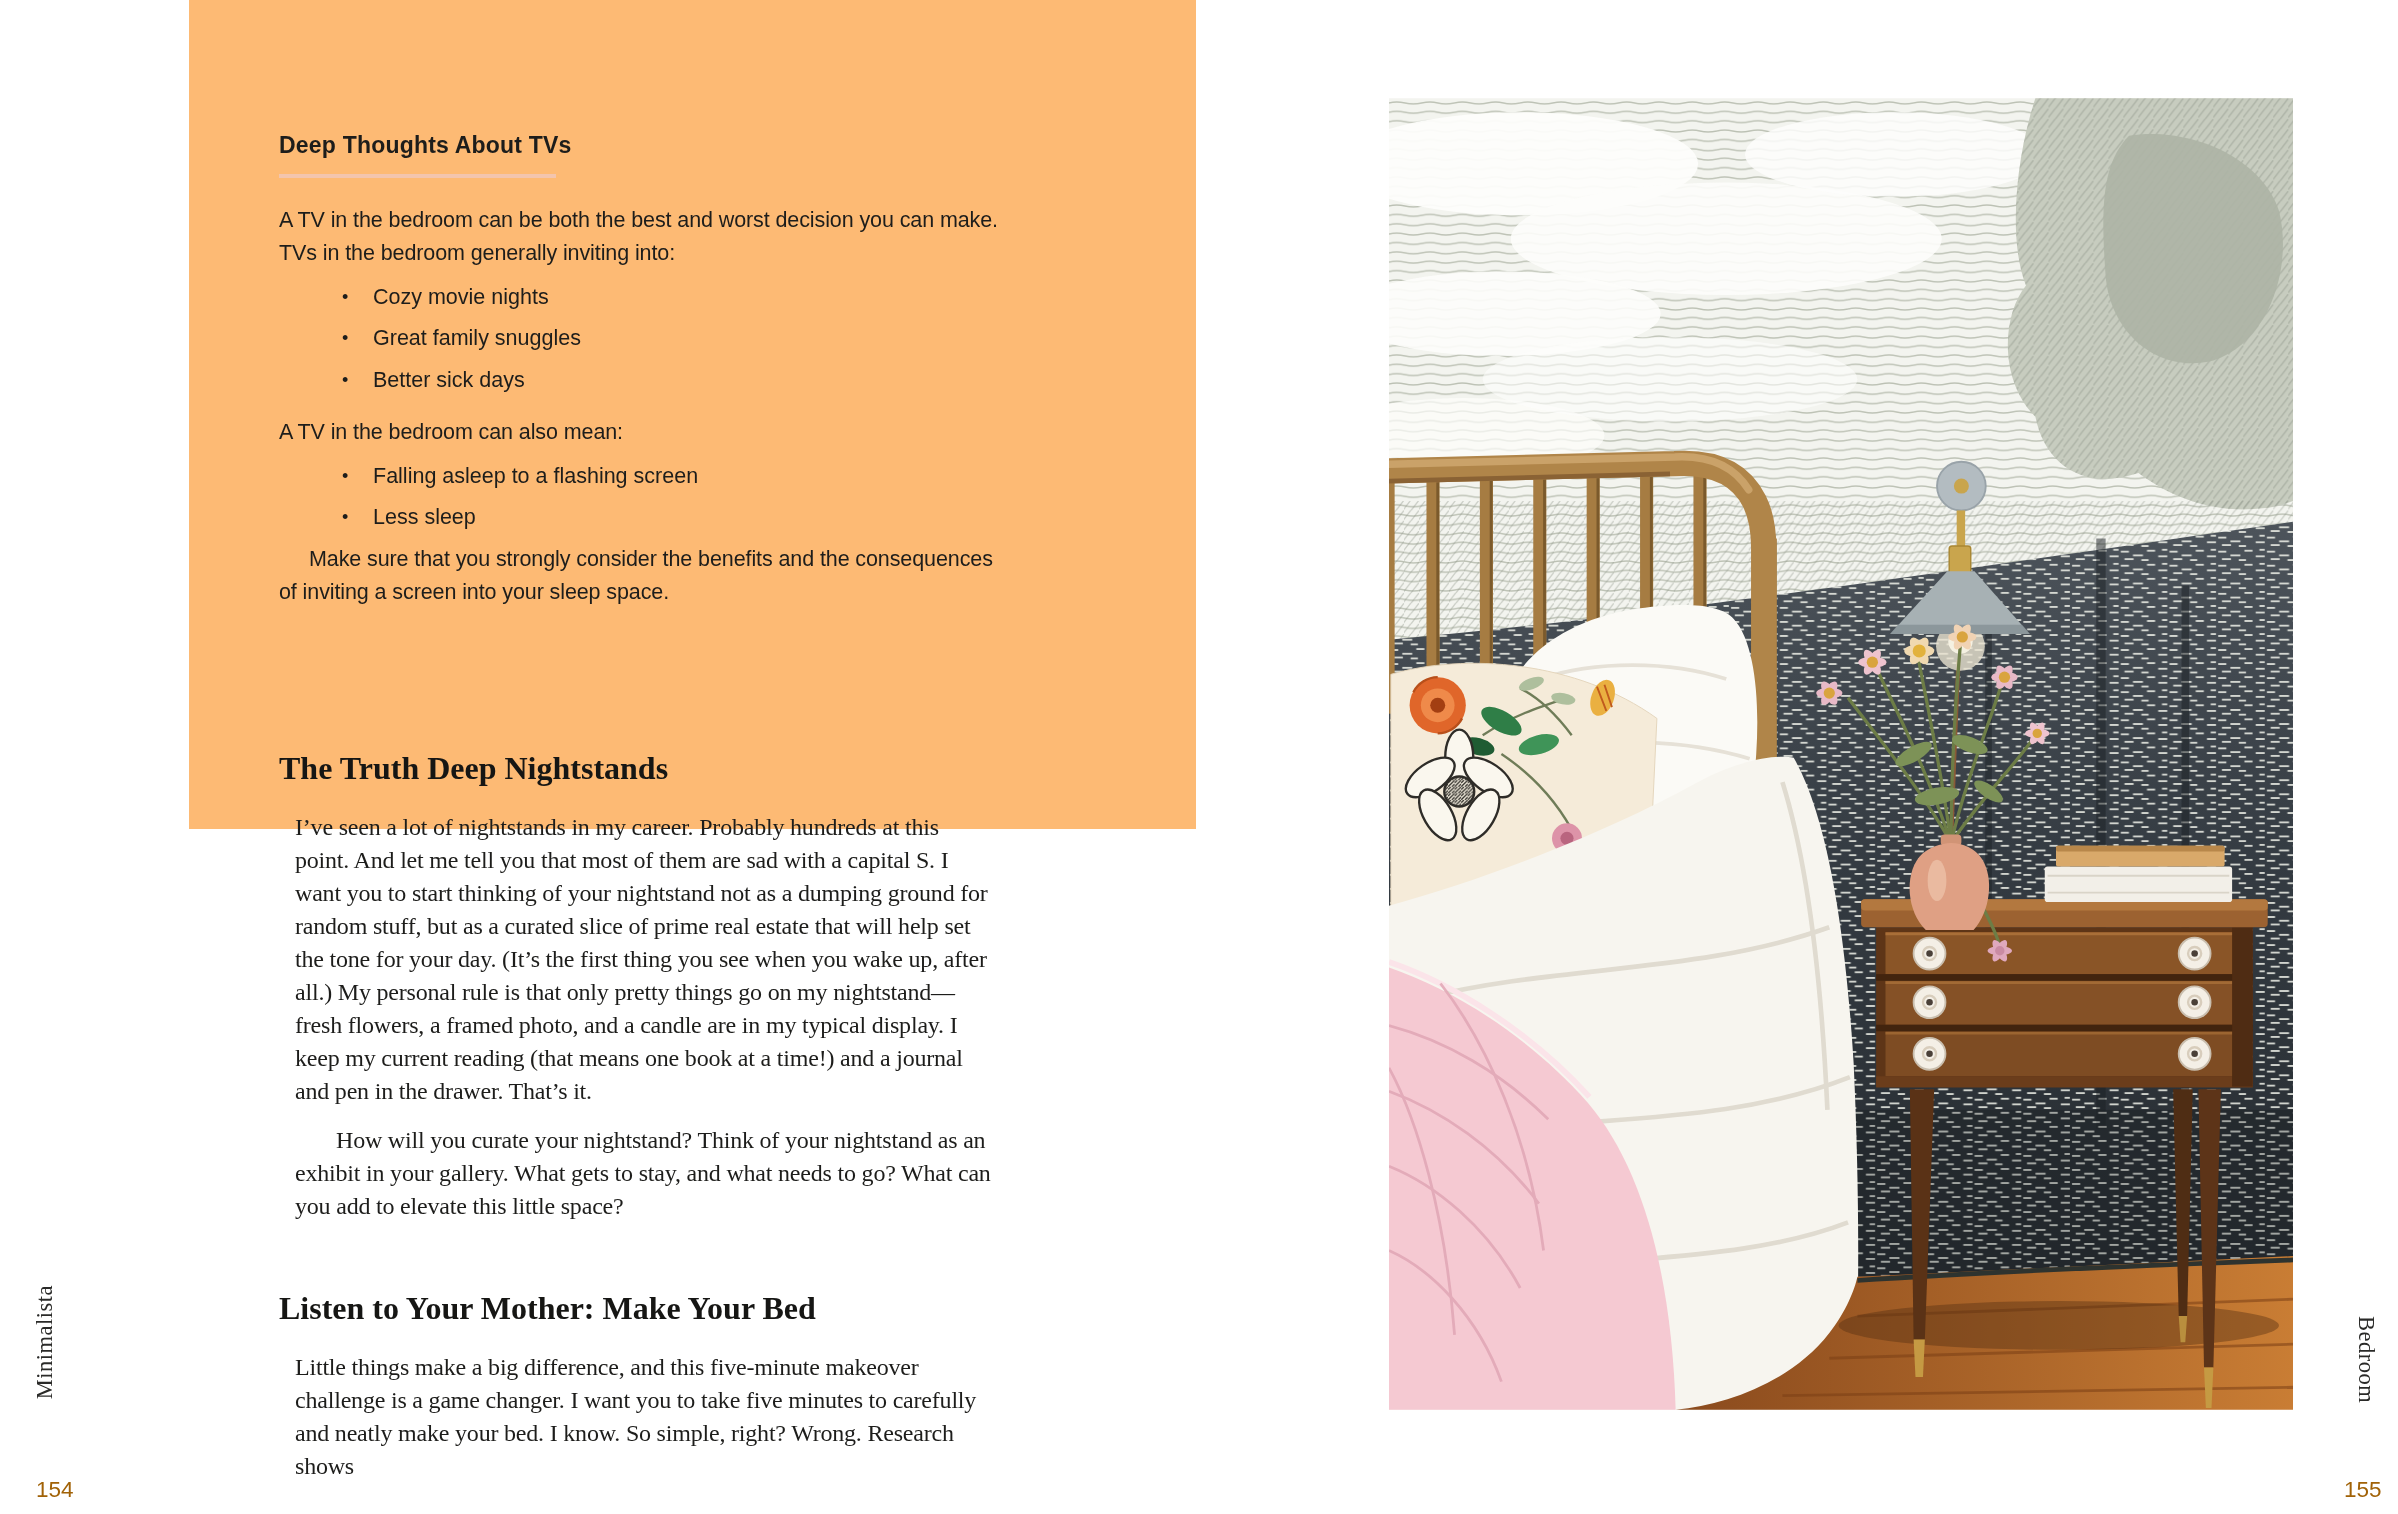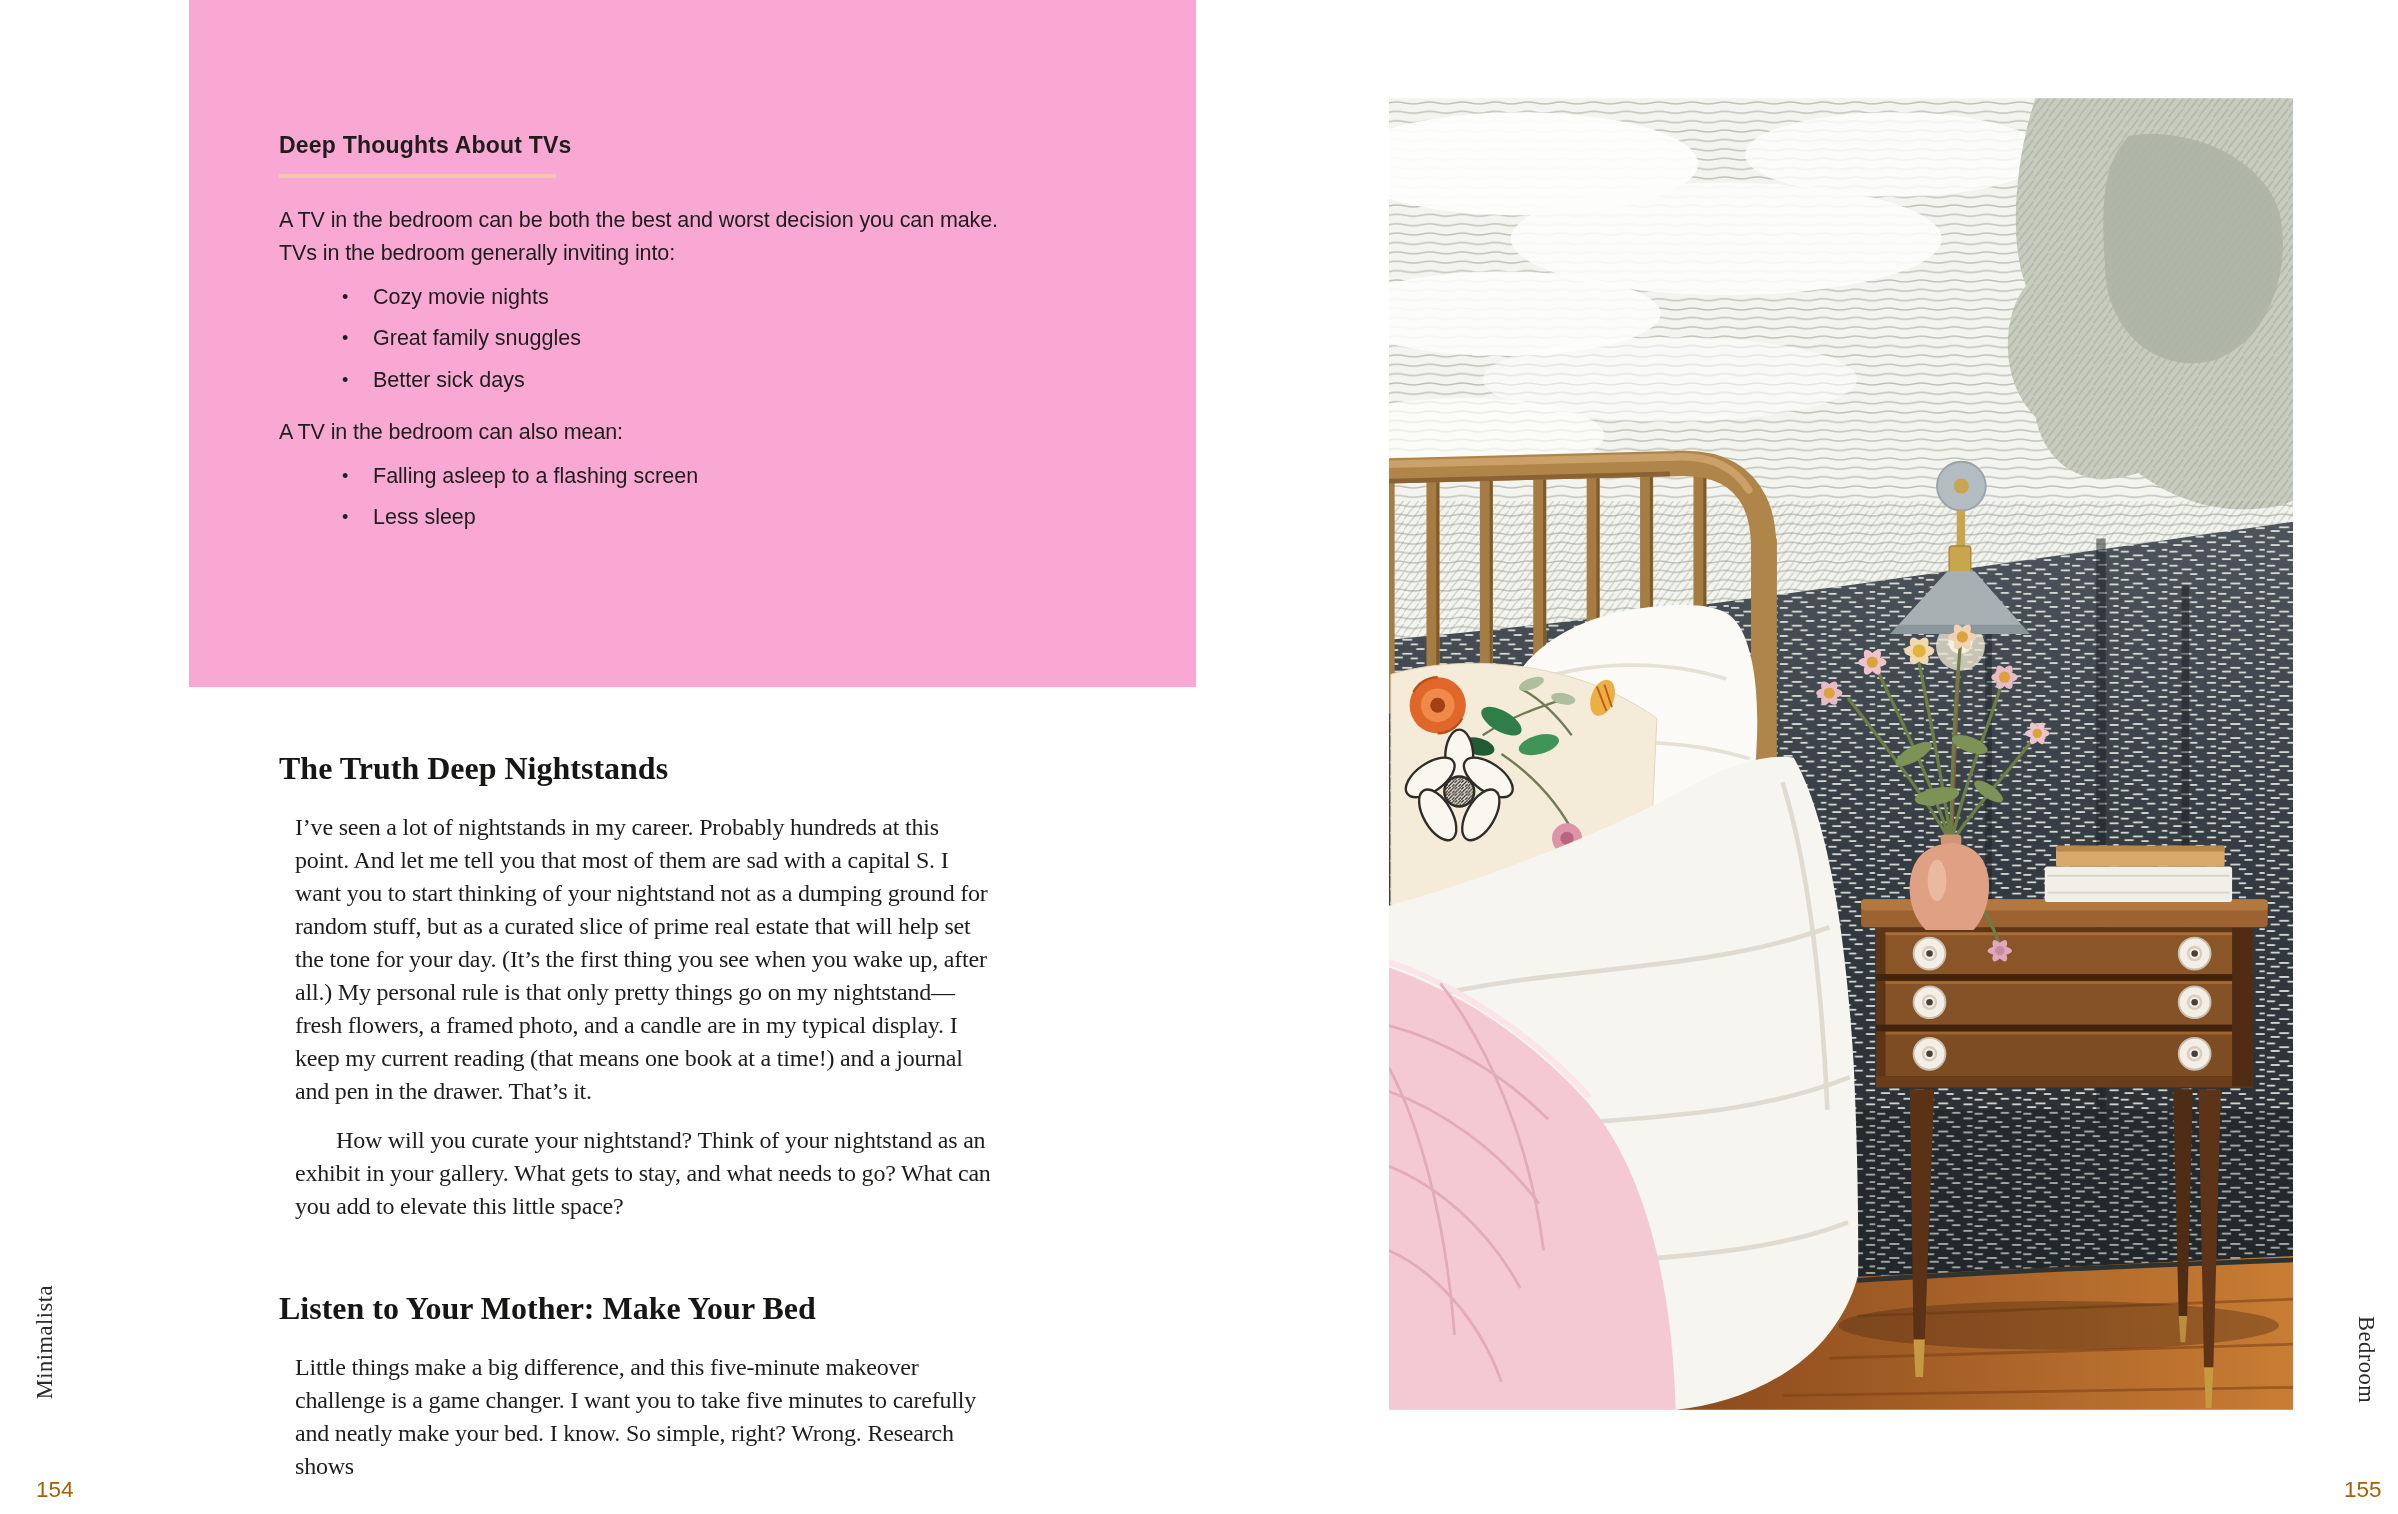--- a/index.html
+++ b/index.html
@@ -1,19 +1,19 @@
 <!DOCTYPE html>
 <html style="font-size:15px"><head>
 <meta charset="utf-8">
 <style>
   html,body{margin:0;padding:0;background:#ffffff;}
   .page{position:relative;width:2399px;height:1515px;background:#ffffff;overflow:hidden;
         color:#1d1d1b;font-family:"Liberation Sans",sans-serif;}
   
-  .callout{position:absolute;left:189px;top:0;width:1007px;height:687px;background:#f9a8d4;
+  .callout{position:absolute;left:189px;top:0;width:1007px;height:829px;background:#fdba74;
            box-sizing:border-box;padding:131px 52px 0 90px;}
   .callout h3{margin:0;font:bold 23px/28px "Liberation Sans",sans-serif;letter-spacing:0.2px;color:#1d1d1b;}
   .rule{width:277px;height:3.7px;background:#f3c5ad;margin-top:15px;}
   .callout p{margin:26px 0 0 0;font:21.5px/33px "Liberation Sans",sans-serif;letter-spacing:-0.1px;width:733px;}
   .callout p.also{margin-top:20px;}
   .callout p.indent{margin-top:7.5px;text-indent:30px;}
   .callout ul{list-style:none;margin:11.2px 0 0 0;padding:0 0 0 94px;}
   .callout li{position:relative;font:21.5px/32px "Liberation Sans",sans-serif;margin-bottom:9.4px;}
   .callout li::before{content:"•";position:absolute;left:-31px;top:0;font-size:18px;color:#1d1d1b;}
   .textcol{position:absolute;left:279px;width:729px;}
@@ -48,20 +48,21 @@
     <ul>
       <li>Cozy movie nights</li>
       <li>Great family snuggles</li>
       <li>Better sick days</li>
     </ul>
     <p class="also">A TV in the bedroom can also mean:</p>
     <ul>
       <li>Falling asleep to a flashing screen</li>
       <li>Less sleep</li>
     </ul>
+    <p class="indent">Make sure that you strongly consider the benefits and the consequences of inviting a screen into your sleep space.</p>
   </section>
 
   <section class="textcol sec1">
     <h2>The Truth Deep Nightstands</h2>
     <p>I’ve seen a lot of nightstands in my career. Probably hundreds at this point. And let me tell you that most of them are sad with a capital S. I want you to start thinking of your nightstand not as a dumping ground for random stuff, but as a curated slice of prime real estate that will help set the tone for your day. (It’s the first thing you see when you wake up, after all.) My personal rule is that only pretty things go on my nightstand—fresh flowers, a framed photo, and a candle are in my typical display. I keep my current reading (that means one book at a time!) and a journal and pen in the drawer. That’s it.</p>
     <p class="pindent">How will you curate your nightstand? Think of your nightstand as an exhibit in your gallery. What gets to stay, and what needs to go? What can you add to elevate this little space?</p>
   </section>
 
   <section class="textcol sec2">
     <h2>Listen to Your Mother: Make Your Bed</h2>

